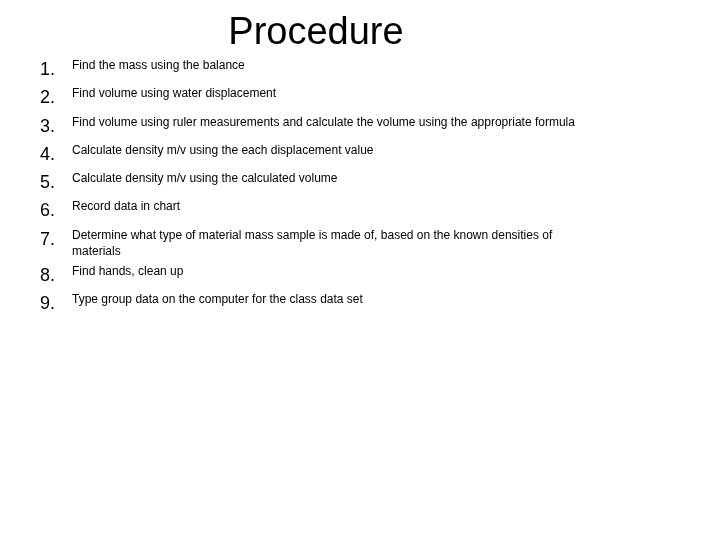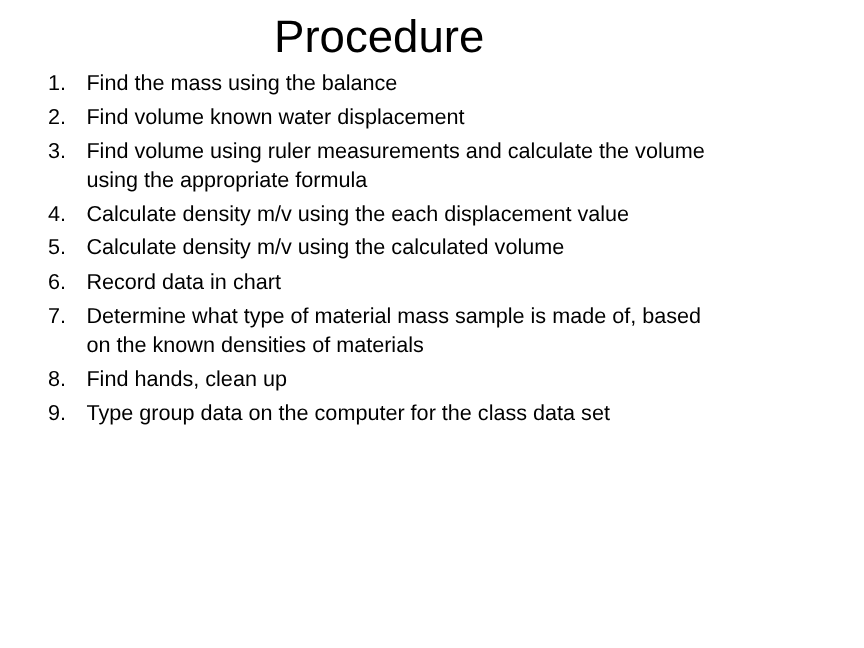--- a/index.html
+++ b/index.html
@@ -52,37 +52,37 @@
       margin-bottom: 4px;
       line-height: 1.35;
     }
 
     .step-number {
       min-width: 32px;
       font-size: 18px;
     }
 
     .step-text {
-      font-size: 18px;
+      font-size: 12px;
       flex: 1;
     }
   </style>
 </head>
 <body>
 
 <div class="page">
   <h1 class="title">Procedure</h1>
   <ol class="steps-list">
   <li class="step-item">
         <span class="step-number">1.</span>
         <span class="step-text">Find the mass using the balance</span>
       </li>
       <li class="step-item">
         <span class="step-number">2.</span>
-        <span class="step-text">Find volume known water displacement</span>
+        <span class="step-text">Find volume using water displacement</span>
       </li>
       <li class="step-item">
         <span class="step-number">3.</span>
         <span class="step-text">Find volume using ruler measurements and calculate the volume using the appropriate formula</span>
       </li>
       <li class="step-item">
         <span class="step-number">4.</span>
         <span class="step-text">Calculate density m/v using the each displacement value</span>
       </li>
       <li class="step-item">

